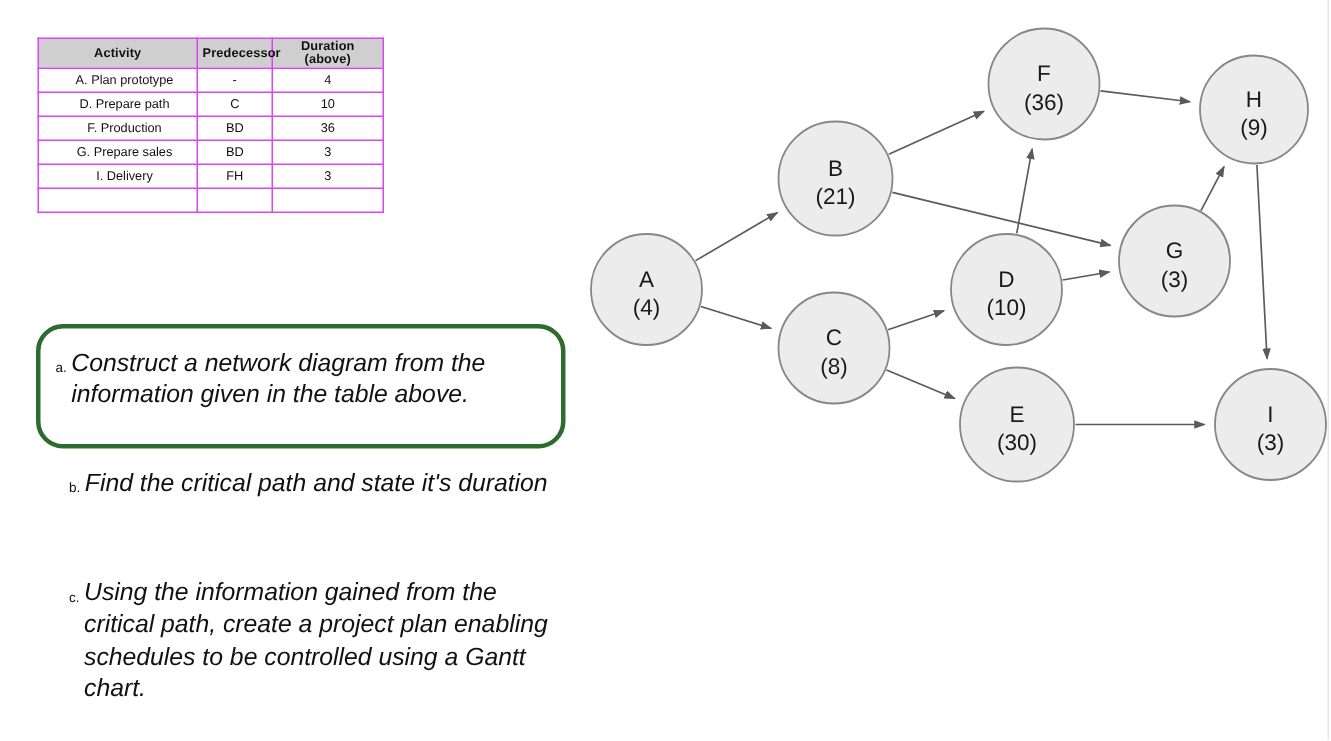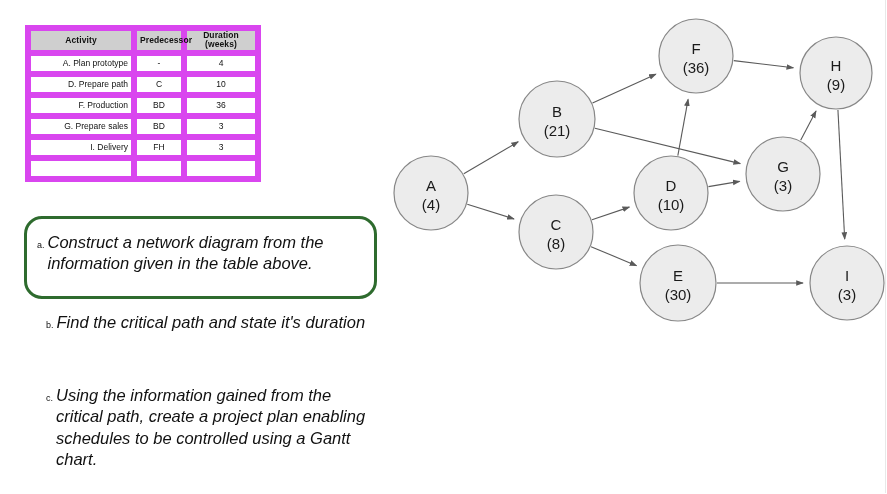--- a/index.html
+++ b/index.html
@@ -23,36 +23,36 @@
     top: 25px;
     width: 230px;
   }
   table.activity-table {
     border-collapse: collapse;
     width: 230px;
     table-layout: fixed;
   }
   table.activity-table th,
   table.activity-table td {
-    border: 6px solid #d946ef;
+    border: 1px solid #d946ef;
     font-size: 8.5px;
     line-height: 1.1;
     height: 15px;
     padding: 0 3px;
     color: #111;
   }
   table.activity-table th {
     background: #cfcfcf;
     font-weight: bold;
     text-align: center;
     font-size: 8.5px;
     letter-spacing: 0.1px;
   }
   table.activity-table td.act {
-    text-align: right;
+    text-align: center;
     padding-left: 12px;
   }
   table.activity-table td.ctr {
     text-align: center;
   }
   col.c-act { width: 106px; }
   col.c-pre { width: 50px; }
   col.c-dur { width: 74px; }
   .q-item {
     display: flex;
@@ -145,21 +145,21 @@
   <table class="activity-table">
     <colgroup>
       <col class="c-act">
         <col class="c-pre">
         <col class="c-dur">
     </colgroup>
     <thead>
       <tr>
         <th>Activity</th>
         <th>Predecessor</th>
-        <th>Duration (weeks)</th>
+        <th>Duration (above)</th>
       </tr>
     </thead>
     <tbody id="table-body">
         <tr>
           <td class="act">A. Plan prototype</td>
           <td class="ctr">-</td>
           <td class="ctr">4</td>
         </tr>
         <tr>
           <td class="act">D. Prepare path</td>

